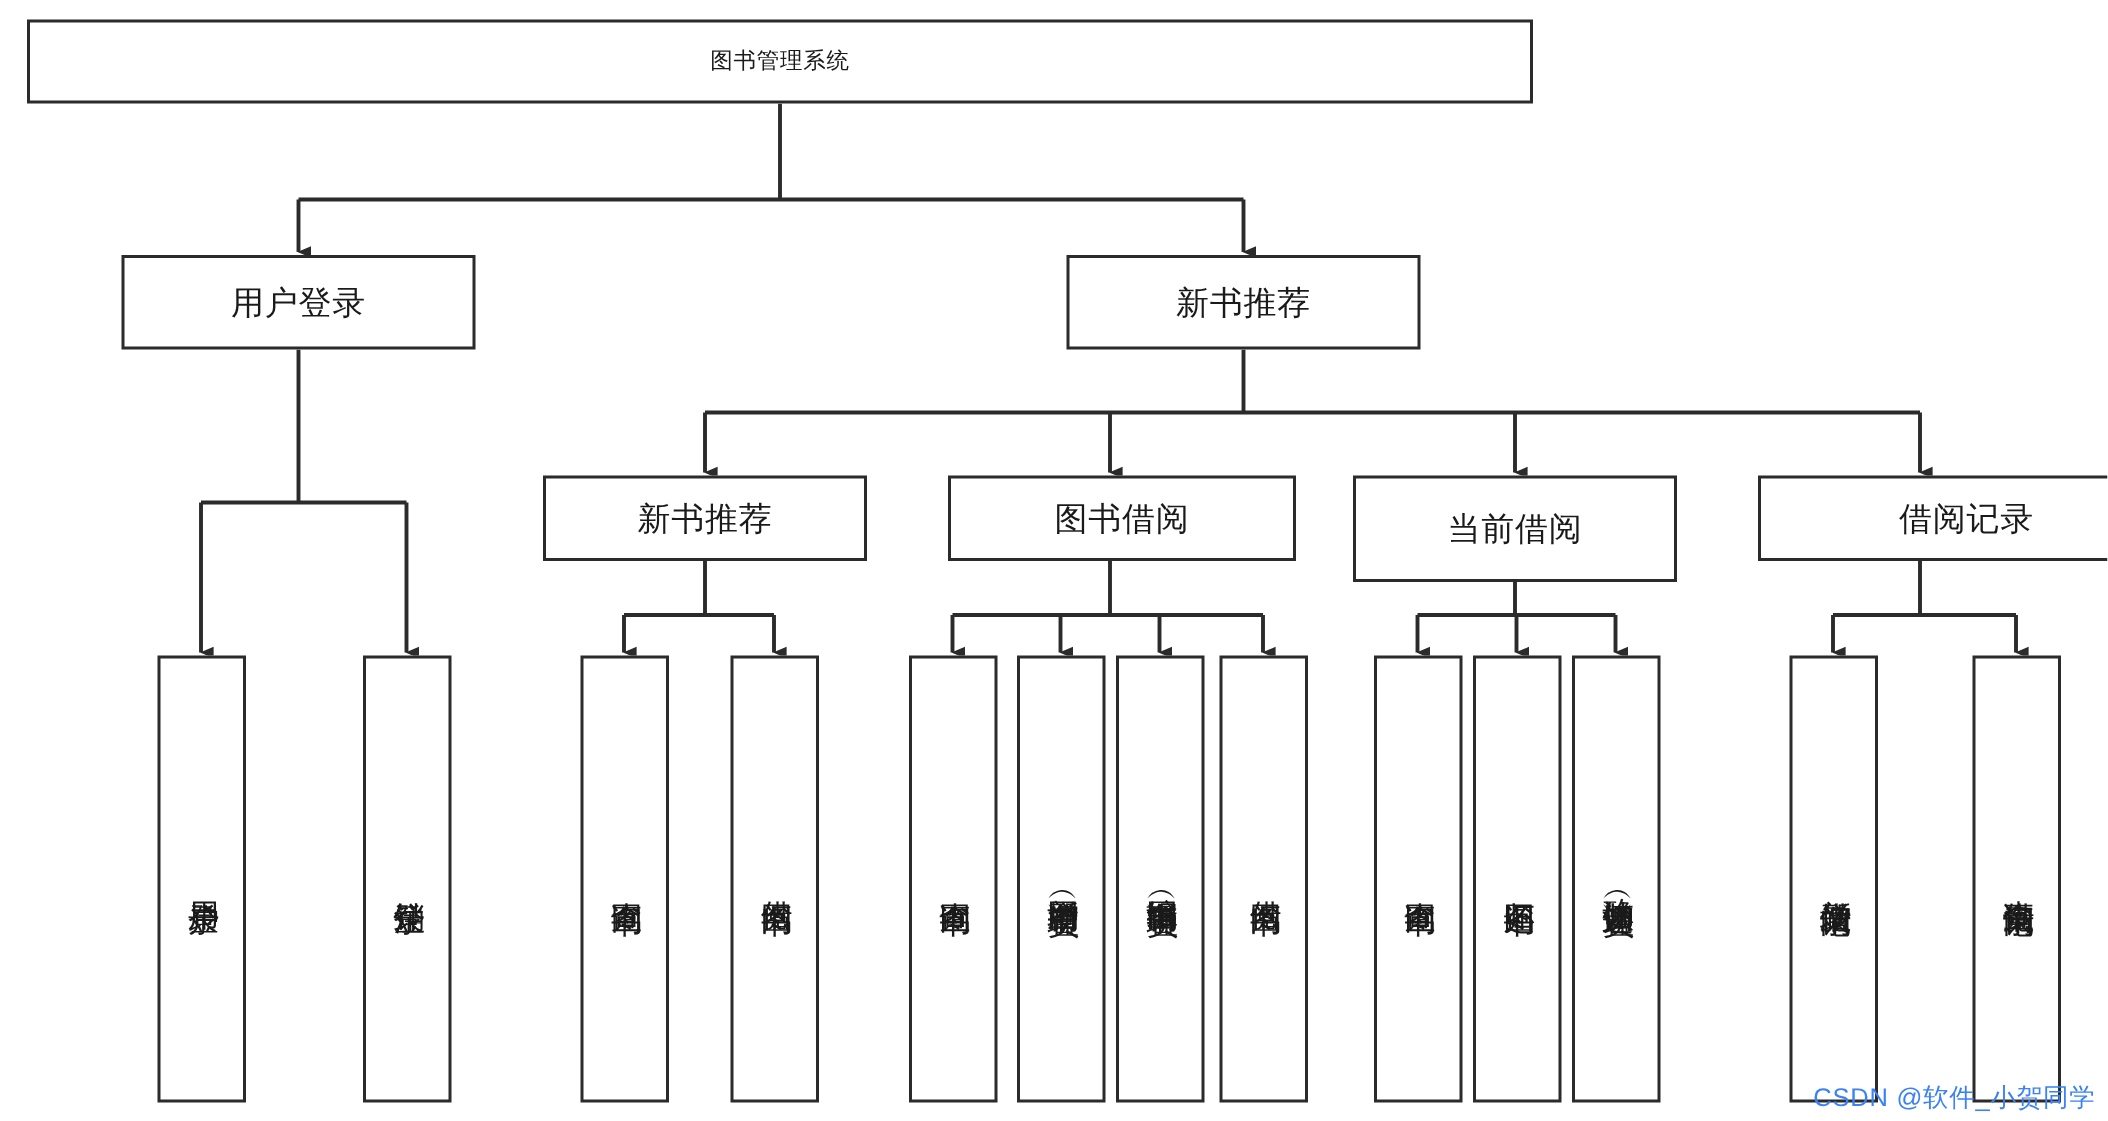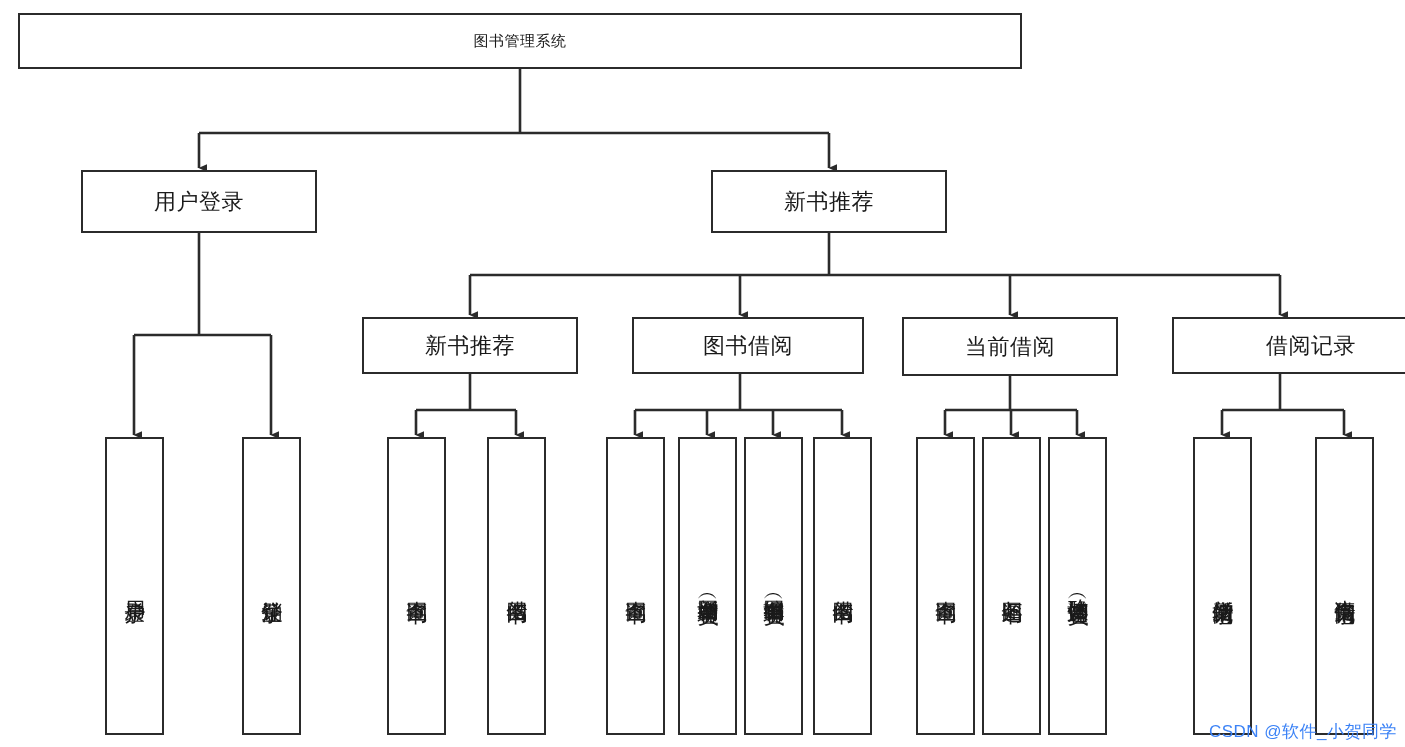--- a/index.html
+++ b/index.html
@@ -123,21 +123,21 @@
       </div>
       <div class="node-box level2" style="left: 711px; top: 170px; width: 236px; height: 63px;">
         <span class="node-label">新书推荐</span>
       </div>
       <div class="node-box level3" style="left: 362px; top: 317px; width: 216px; height: 57px;">
         <span class="node-label">新书推荐</span>
       </div>
       <div class="node-box level3" style="left: 632px; top: 317px; width: 232px; height: 57px;">
         <span class="node-label">图书借阅</span>
       </div>
-      <div class="node-box level3" style="left: 902px; top: 317px; width: 216px; height: 59px;">
+      <div class="node-box level3" style="left: 902px; top: 317px; width: 216px; height: 71px;">
         <span class="node-label">当前借阅</span>
       </div>
       <div class="node-box level3" style="left: 1172px; top: 317px; width: 258px; height: 57px; padding-left: 20px;">
         <span class="node-label">借阅记录</span>
       </div>
       <div class="node-box leaf vertical" style="left: 105px; top: 437px; width: 59px; height: 298px;">
         <span class="node-label">用户登录</span>
       </div>
       <div class="node-box leaf vertical" style="left: 242px; top: 437px; width: 59px; height: 298px;">
         <span class="node-label">注销登录</span>

